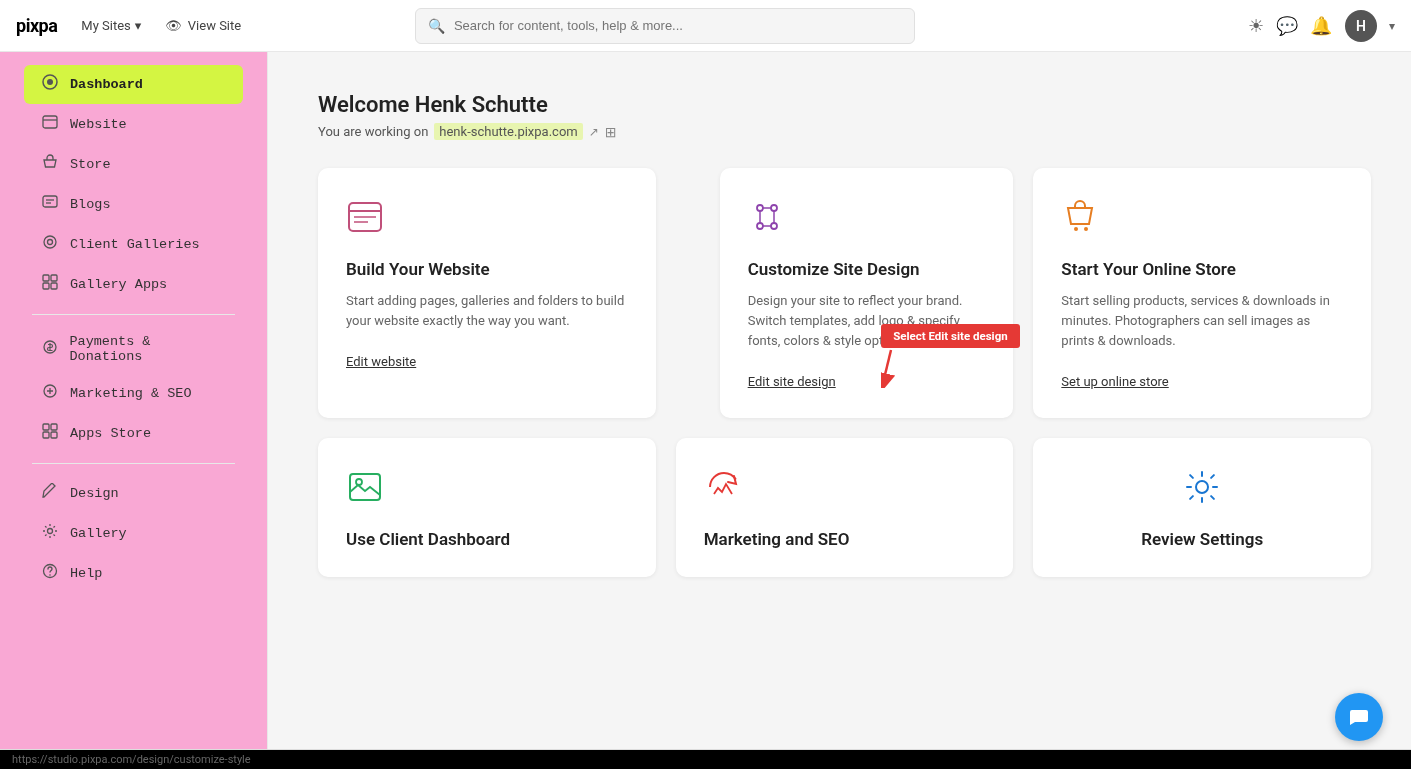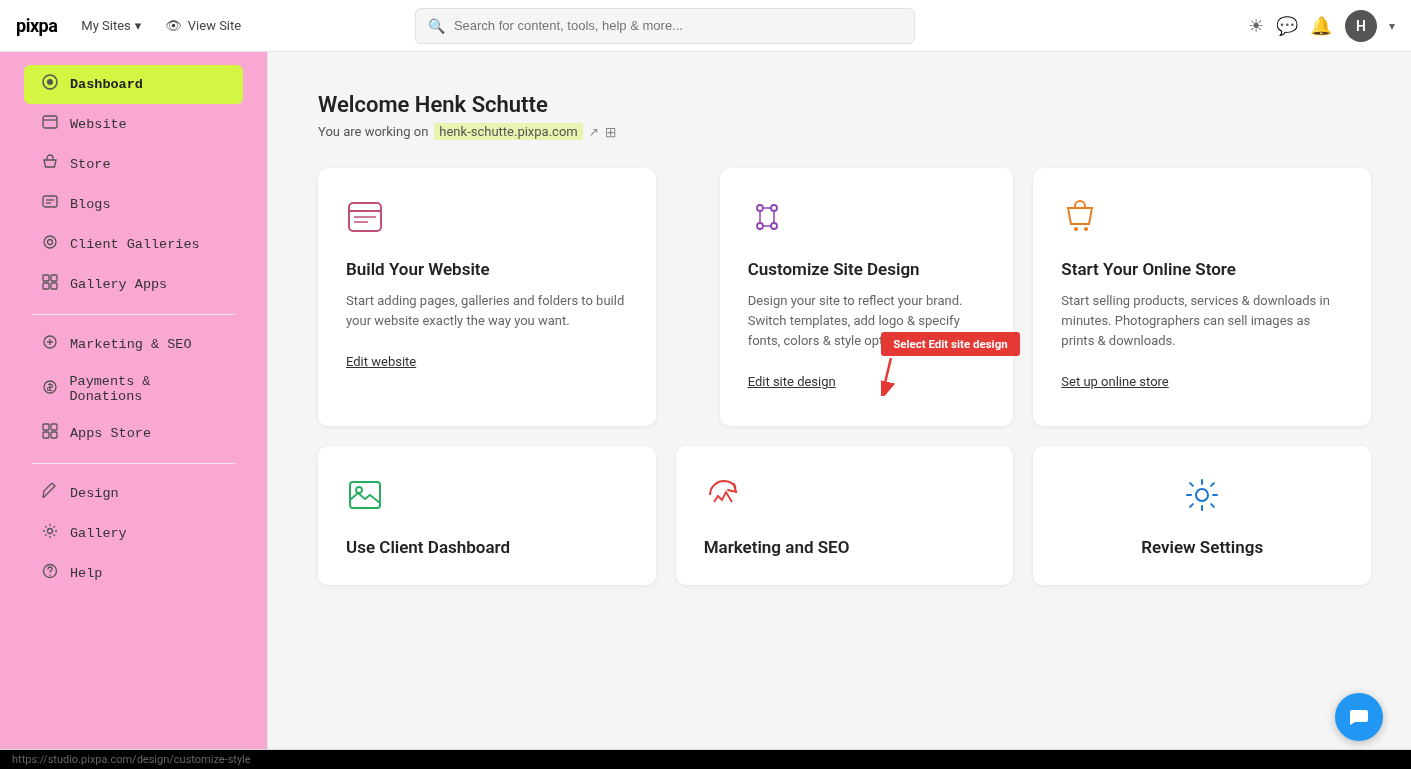--- a/index.html
+++ b/index.html
@@ -46,21 +46,21 @@
 
     
     .main { flex: 1; overflow-y: auto; padding: 40px 40px 40px 50px; background: #f5f5f5; }
     .welcome-title { font-size: 22px; font-weight: 600; color: #222; margin-bottom: 6px; }
     .working-on { font-size: 13px; color: #555; margin-bottom: 28px; display: flex; align-items: center; gap: 6px; }
     .working-on a { color: #666; background: #e8f5b0; padding: 1px 4px; border-radius: 2px; text-decoration: none; }
 
     
     .cards-grid { display: grid; grid-template-columns: repeat(3, 1fr); gap: 20px; margin-bottom: 20px; }
     .card {
-      background: #fff; border-radius: 10px; padding: 30px 28px 36px 28px;
+      background: #fff; border-radius: 10px; padding: 30px 28px 28px 28px;
       box-shadow: 0 1px 4px rgba(0,0,0,0.07); min-height: 220px; position: relative;
     }
     .card-icon { font-size: 30px; margin-bottom: 16px; }
     .card-title { font-size: 17px; font-weight: 600; color: #222; margin-bottom: 12px; }
     .card-desc { font-size: 13px; color: #666; line-height: 1.55; margin-bottom: 20px; }
     .card-link { font-size: 13px; color: #333; text-decoration: underline; cursor: pointer; }
 
     
     .statusbar {
       background: #000000; border-top: 1px solid #ddd;
@@ -160,33 +160,33 @@
             <rect x="9" y="9" width="6" height="6" rx="1" stroke="#555" stroke-width="1.3"></rect>
           </svg>
       </span>
       <span>Gallery Apps</span>
     </div>
     <div class="sidebar-divider"></div>
     <div class="sidebar-item">
       <span class="sidebar-icon">
         <svg width="16" height="16" viewBox="0 0 16 16" fill="none">
             <circle cx="8" cy="8" r="6" stroke="#555" stroke-width="1.3"></circle>
+            <path d="M8 4v8M6 5.5h3a1.5 1.5 0 010 3H7a1.5 1.5 0 000 3h3.5" stroke="#555" stroke-width="1.2"></path>
+          </svg>
+      </span>
+      <span>Payments &amp; Donations</span>
+    </div>
+    <div class="sidebar-item">
+      <span class="sidebar-icon">
+        <svg width="16" height="16" viewBox="0 0 16 16" fill="none">
+            <circle cx="8" cy="8" r="6" stroke="#555" stroke-width="1.3"></circle>
             <path d="M5 8h6M8 5v6" stroke="#555" stroke-width="1.3"></path>
           </svg>
       </span>
       <span>Marketing &amp; SEO</span>
-    </div>
-    <div class="sidebar-item">
-      <span class="sidebar-icon">
-        <svg width="16" height="16" viewBox="0 0 16 16" fill="none">
-            <circle cx="8" cy="8" r="6" stroke="#555" stroke-width="1.3"></circle>
-            <path d="M8 4v8M6 5.5h3a1.5 1.5 0 010 3H7a1.5 1.5 0 000 3h3.5" stroke="#555" stroke-width="1.2"></path>
-          </svg>
-      </span>
-      <span>Payments &amp; Donations</span>
     </div>
     <div class="sidebar-item">
       <span class="sidebar-icon">
         <svg width="16" height="16" viewBox="0 0 16 16" fill="none">
             <rect x="1" y="1" width="6" height="6" rx="1" stroke="#555" stroke-width="1.3"></rect>
             <rect x="9" y="1" width="6" height="6" rx="1" stroke="#555" stroke-width="1.3"></rect>
             <rect x="1" y="9" width="6" height="6" rx="1" stroke="#555" stroke-width="1.3"></rect>
             <rect x="9" y="9" width="6" height="6" rx="1" stroke="#555" stroke-width="1.3"></rect>
           </svg>
       </span>

